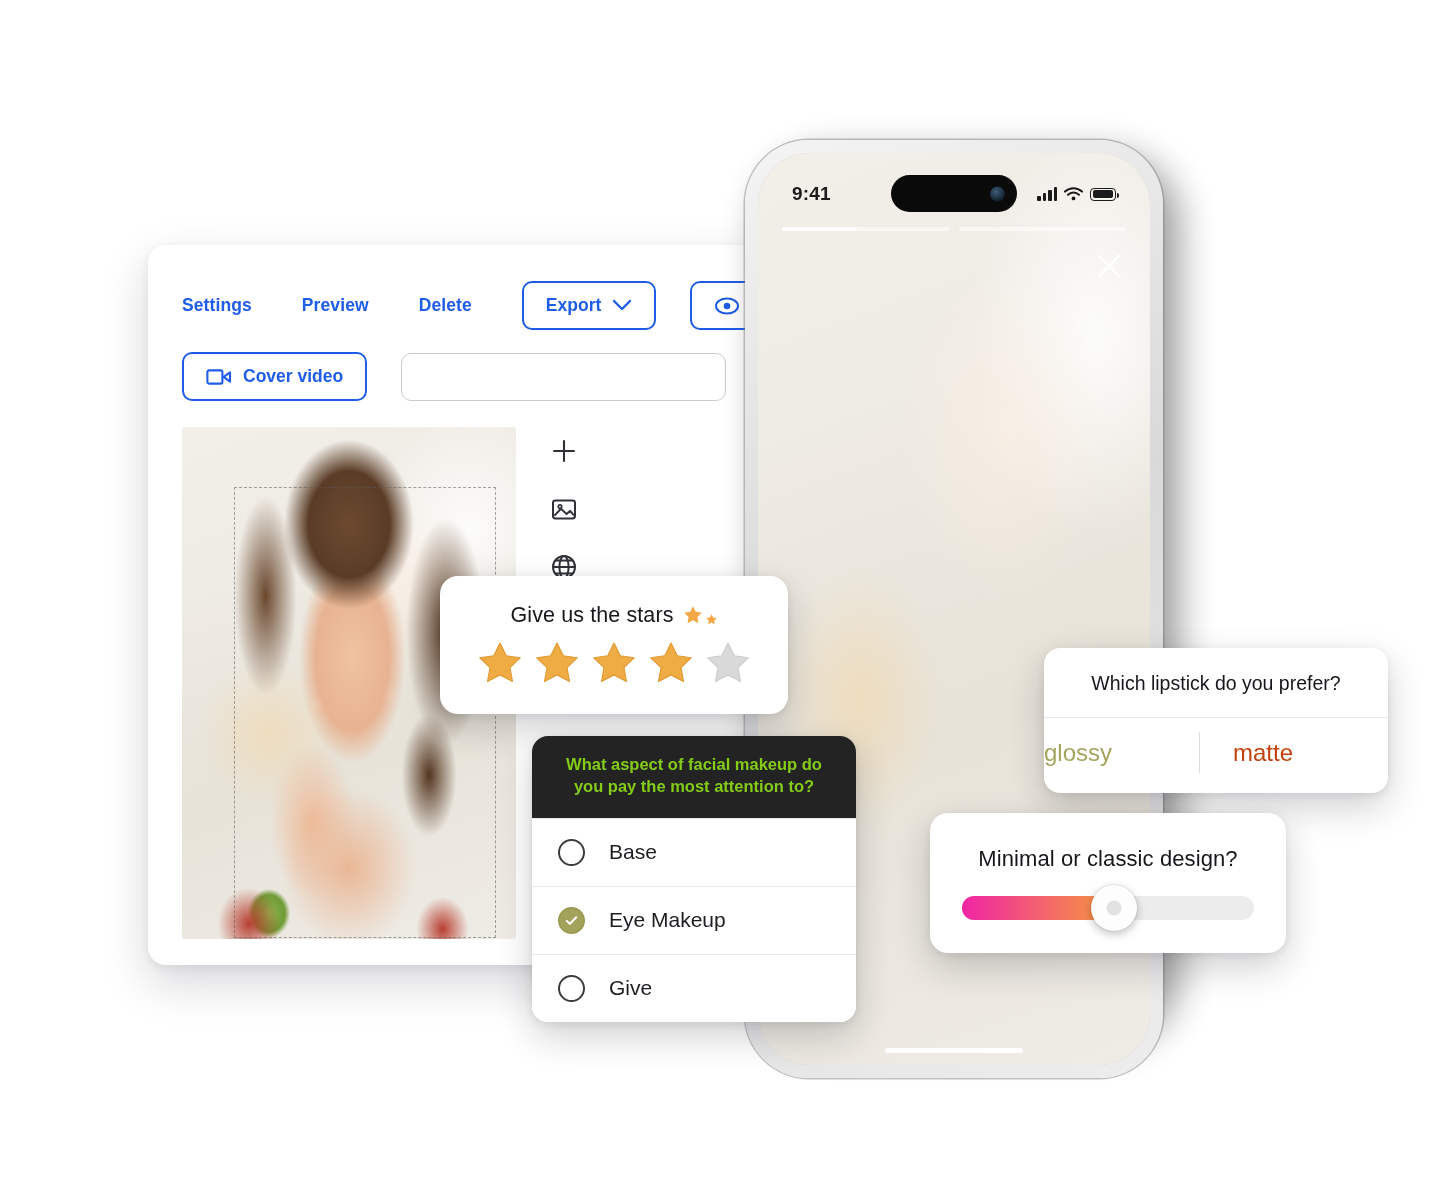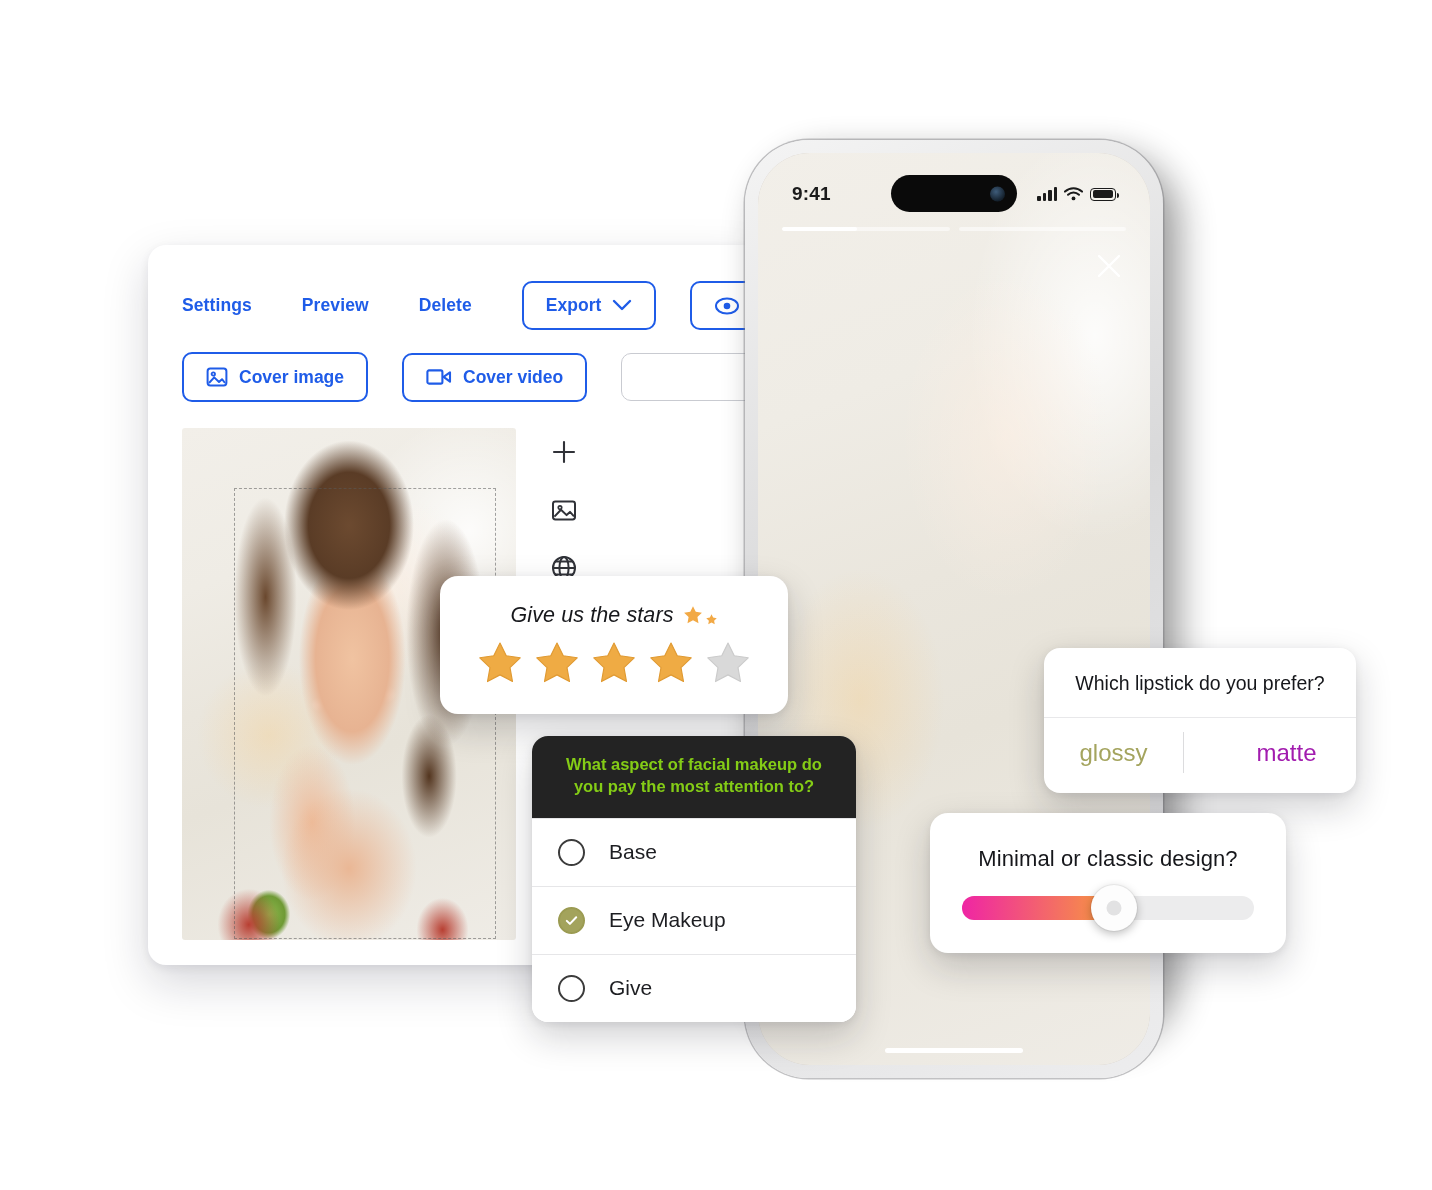--- a/index.html
+++ b/index.html
@@ -164,39 +164,39 @@
   }
 
   
   .card { position: absolute; background: #fff; border-radius: 18px;
           box-shadow: 0 14px 36px rgba(18,18,30,.20), 0 2px 8px rgba(18,18,30,.08); }
 
   
   .stars-card { left: 440px; top: 576px; width: 348px; height: 138px; z-index: 40;
                 display: flex; flex-direction: column; align-items: center; justify-content: center; gap: 10px; }
   .stars-title { display: flex; align-items: center; gap: 8px;
-                 font-size: 21.5px; color: #17181c; letter-spacing: .1px; font-style: italic; }
+                 font-size: 21.5px; color: #17181c; letter-spacing: .1px; }
   .deco-stars { display: inline-flex; align-items: flex-end; gap: 1px; }
   .stars-row { display: flex; gap: 7px; }
 
   
   .poll-card { left: 532px; top: 736px; width: 324px; border-radius: 16px; overflow: hidden; z-index: 50; }
   .poll-head { background: #232323; color: #84cc16; text-align: center;
                font-weight: 700; font-size: 16.5px; line-height: 1.33; padding: 18px 26px 20px; }
   .poll-opt { display: flex; align-items: center; gap: 24px; padding: 20px 26px;
               font-size: 21px; color: #1d1e22; border-top: 1px solid #e6e6e8; background:#fff; cursor: pointer; }
   .poll-opt:first-of-type { border-top: none; }
   .radio { width: 27px; height: 27px; border-radius: 50%; border: 2.4px solid #3c3c3c; flex: none; }
   .radio.sel { border-color: #9b9b52; background: #a3a35c; display: flex; align-items: center; justify-content: center; }
 
   
-  .lip-card { left: 1044px; top: 648px; width: 312px; border-radius: 16px; overflow: hidden; z-index: 60; }
+  .lip-card { left: 1044px; top: 648px; width: 344px; border-radius: 16px; overflow: hidden; z-index: 60; }
   .lip-q { text-align: center; font-size: 19.5px; color: #16171b; padding: 24px 18px 22px; }
   .lip-opts { display: flex; border-top: 1px solid #e8e8ea; }
-  .lip-opt { flex: 1; text-align: center; font-size: 24px; color: #a4a45e;
+  .lip-opt { flex: 1; text-align: left; font-size: 24px; color: #a4a45e;
              padding: 21px 0 26px; cursor: pointer; }
   .lip-div { width: 1px; background: #dcdcde; margin: 14px 0 20px; }
 
   
   .slider-card { left: 930px; top: 813px; width: 356px; height: 140px; z-index: 70;
                  display: flex; flex-direction: column; align-items: center; justify-content: center; gap: 24px; }
   .slider-q { font-size: 22px; color: #16171b; letter-spacing: .1px; }
   .slider-track { position: relative; width: 292px; height: 24px; border-radius: 12px; background: #ececed; }
   .slider-fill { position: absolute; left: 0; top: 0; bottom: 0; border-radius: 12px;
                  background: linear-gradient(90deg,#ef25a4 0%,#f4529a 32%,#f7833f 72%,#f79b3d 100%); }
@@ -232,30 +232,20 @@
           <svg width="26" height="20" viewBox="0 0 26 20" fill="none">
             <ellipse cx="13" cy="10" rx="11" ry="7.6" stroke="#1f5ce8" stroke-width="2"></ellipse>
             <circle cx="13" cy="10" r="3.3" fill="#1f5ce8"></circle>
           </svg>
         </span>
         <span>Preview</span>
       </button>
     </div>
 
     <div class="toolbar-row r2">
-      <button class="tb-btn" style="margin-left:0">
-        <span class="ico">
-          <svg width="22" height="22" viewBox="0 0 22 22" fill="none">
-            <rect x="1.6" y="2.6" width="18.8" height="16.8" rx="2.6" stroke="#1f5ce8" stroke-width="2"></rect>
-            <circle cx="7.3" cy="8" r="1.7" stroke="#1f5ce8" stroke-width="1.8"></circle>
-            <path d="M3 17l5.2-5.6L13 16l3-2.8 3 3.8" stroke="#1f5ce8" stroke-width="2" stroke-linejoin="round"></path>
-          </svg>
-        </span>
-        <span>Cover image</span>
-      </button>
 
       <button class="tb-btn">
         <span class="ico">
           <svg width="26" height="20" viewBox="0 0 26 20" fill="none">
             <rect x="1.4" y="3.4" width="15" height="13.2" rx="1.6" stroke="#1f5ce8" stroke-width="2.1"></rect>
             <path d="M17.6 9.9l6.4-4.6v9.4l-6.4-4.8z" stroke="#1f5ce8" stroke-width="2.1" stroke-linejoin="round"></path>
           </svg>
         </span>
         <span>Cover video</span>
       </button>
@@ -398,21 +388,21 @@
       <span class="radio"></span>
       <span>Give</span>
     </div>
   </div>
 
   <div class="card lip-card">
     <div class="lip-q">Which lipstick do you prefer?</div>
     <div class="lip-opts">
       <div class="lip-opt" style="color: rgb(164, 164, 94);">glossy</div>
       <div class="lip-div"></div>
-      <div class="lip-opt" style="color: #a21caf; padding-left: 33px;">matte</div>
+      <div class="lip-opt" style="color: #c2410c; padding-left: 33px;">matte</div>
     </div>
   </div>
 
   <div class="card slider-card">
     <div class="slider-q">Minimal or classic design?</div>
     <div class="slider-track">
       <div class="slider-fill" style="width: 52%; background: linear-gradient(90deg, rgb(239, 37, 164) 0%, rgb(247, 155, 61) 100%);"></div>
       <div class="slider-thumb" style="left: 52%;"></div>
     </div>
   </div>

